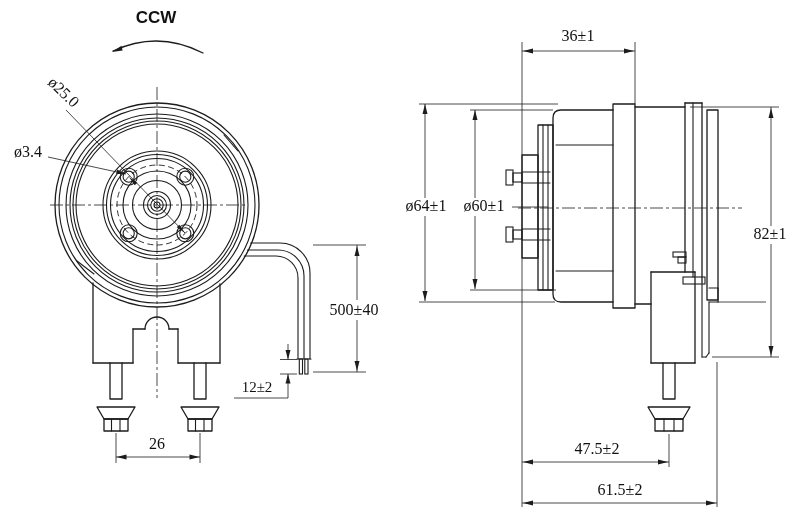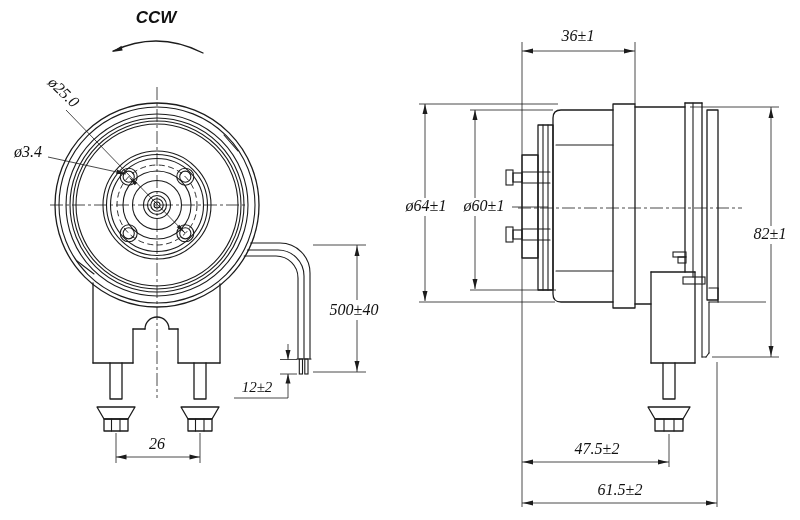--- a/index.html
+++ b/index.html
@@ -1,16 +1,16 @@
 <!DOCTYPE html>
 <html><head>
 <meta charset="utf-8">
 <style>
   html,body{margin:0;padding:0;background:#fff;}
-  .stage{position:relative;width:800px;height:520px;background:#fff;overflow:hidden;font-style:italic;}
+  .stage{position:relative;width:800px;height:520px;background:#fff;overflow:hidden;}
   svg{display:block;}
   .o  {stroke:#1c1c1c;stroke-width:1.3;fill:none;stroke-linecap:round;stroke-linejoin:round;}
   .o2 {stroke:#1c1c1c;stroke-width:1.1;fill:none;stroke-linecap:round;}
   .d  {stroke:#1c1c1c;stroke-width:0.8;fill:none;}
   .cl {stroke:#1c1c1c;stroke-width:0.8;fill:none;stroke-dasharray:13 3 3 3;}
   .dash{stroke:#1c1c1c;stroke-width:0.9;fill:none;stroke-dasharray:6 3.5;}
   .ar {fill:#1c1c1c;stroke:none;}
   .bg {fill:#ffffff;stroke:none;}
   .dim{font-family:"Liberation Serif","DejaVu Serif",serif;font-size:16px;fill:#111;}
   .dimS{font-family:"Liberation Serif","DejaVu Serif",serif;font-size:15px;fill:#111;}

